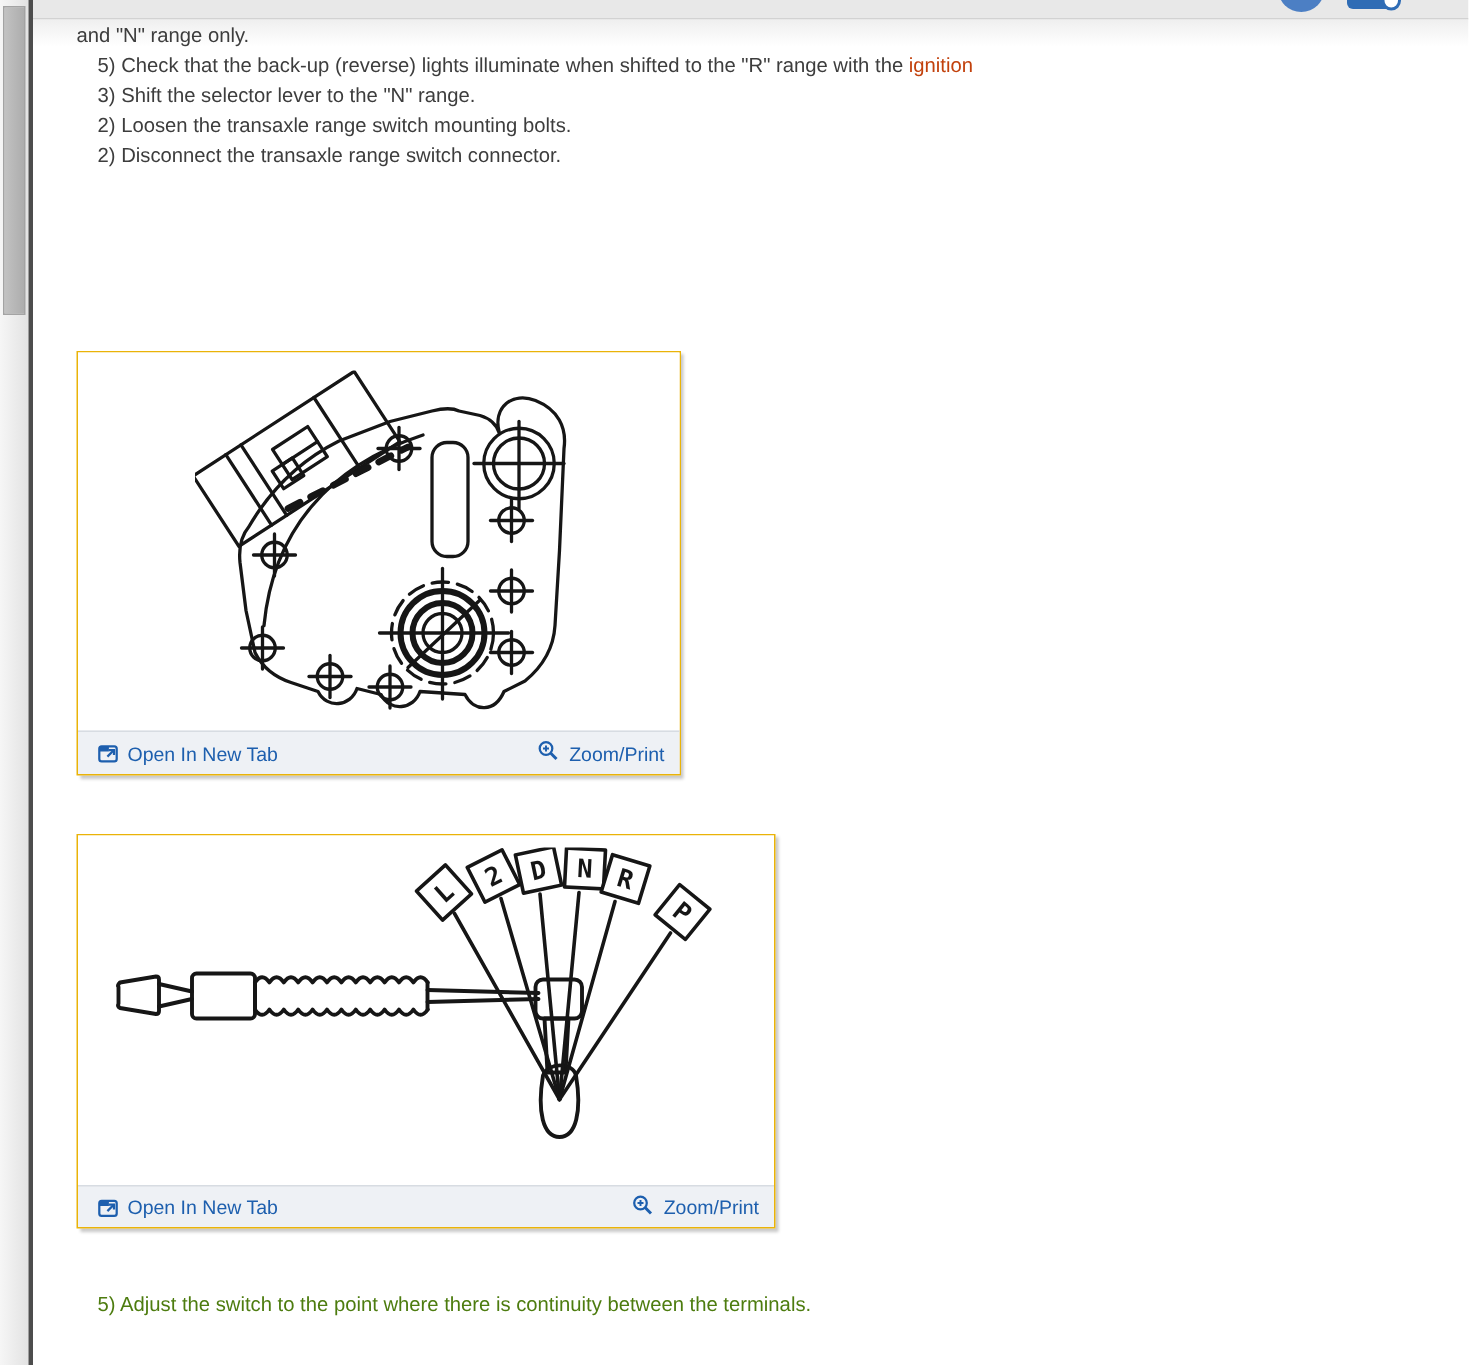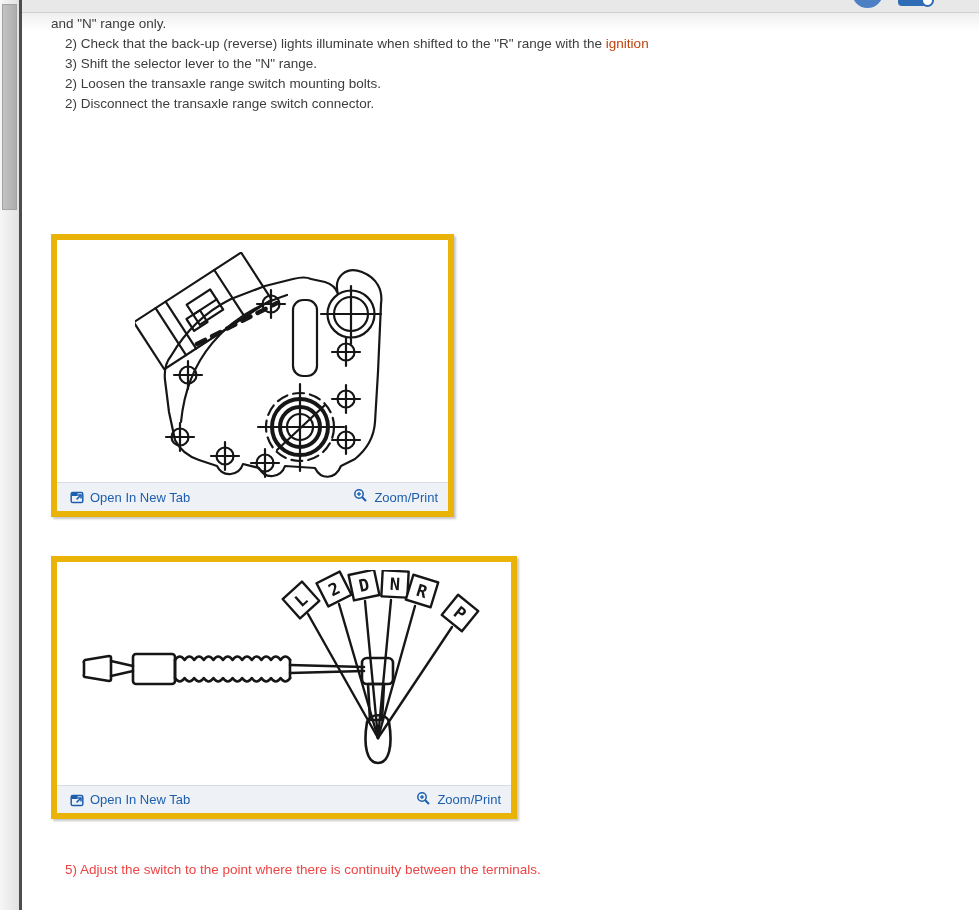--- a/index.html
+++ b/index.html
@@ -49,26 +49,26 @@
   .doc{
     position:absolute;left:51px;top:14px;width:680px;
     font-size:13.5px;line-height:20px;color:#3d3d3d;
   }
   .doc .line{white-space:pre;}
   .ind1{padding-left:14px;}
   .ind-head{padding-left:4px;}
   a.doclink{color:#c2410c;text-decoration:none;cursor:pointer;}
   .step5{
     position:absolute;left:65px;top:860px;width:800px;
-    font-size:13.5px;line-height:20px;color:#ef4444;white-space:pre;
+    font-size:13.5px;line-height:20px;color:#4d7c0f;white-space:pre;
   }
   
   .img-card{
     position:absolute;background:#ffffff;
-    border:6px solid #eab308;
+    border:1px solid #eab308;
     box-shadow:2px 2px 2px rgba(0,0,0,0.22);
     box-sizing:border-box;
   }
   .card-1{left:51px;top:234px;width:403px;height:283px;}
   .card-2{left:51px;top:556px;width:466px;height:263px;}
   .img-area{position:absolute;left:0;top:0;right:0;background:#fff;}
   .card-1 .img-area{bottom:29px;}
   .card-2 .img-area{bottom:28px;}
   .card-footer{
     position:absolute;left:0;right:0;bottom:0;
@@ -96,21 +96,21 @@
 <div class="pane-border"></div>
 
 <div class="top-band"></div>
 <div class="top-fade"></div>
 <div class="avatar-cut"></div>
 <div class="notif-cut"></div>
 <div class="notif-badge"></div>
 
 <div class="doc">
   <div class="line"><span>and "N" range only.</span></div>
-  <div class="line ind1"><span>2) Check that the back-up (reverse) lights illuminate when shifted to the "R" range with the </span><a class="doclink">ignition</a></div>
+  <div class="line ind1"><span>5) Check that the back-up (reverse) lights illuminate when shifted to the "R" range with the </span><a class="doclink">ignition</a></div>
   <div class="line ind1">3) Shift the selector lever to the "N" range.</div>
   <div class="line ind1">2) Loosen the transaxle range switch mounting bolts.</div>
   <div class="line ind1">2) Disconnect the transaxle range switch connector.</div>
 </div>
 
 <div class="img-card card-1">
   <div class="img-area">
     <svg class="diag d1" width="262" height="238" viewBox="0 0 262 238" fill="none" stroke="#161616" stroke-width="2.2" stroke-linejoin="round" stroke-linecap="round">
 
       <g transform="rotate(-33 66 60)">

